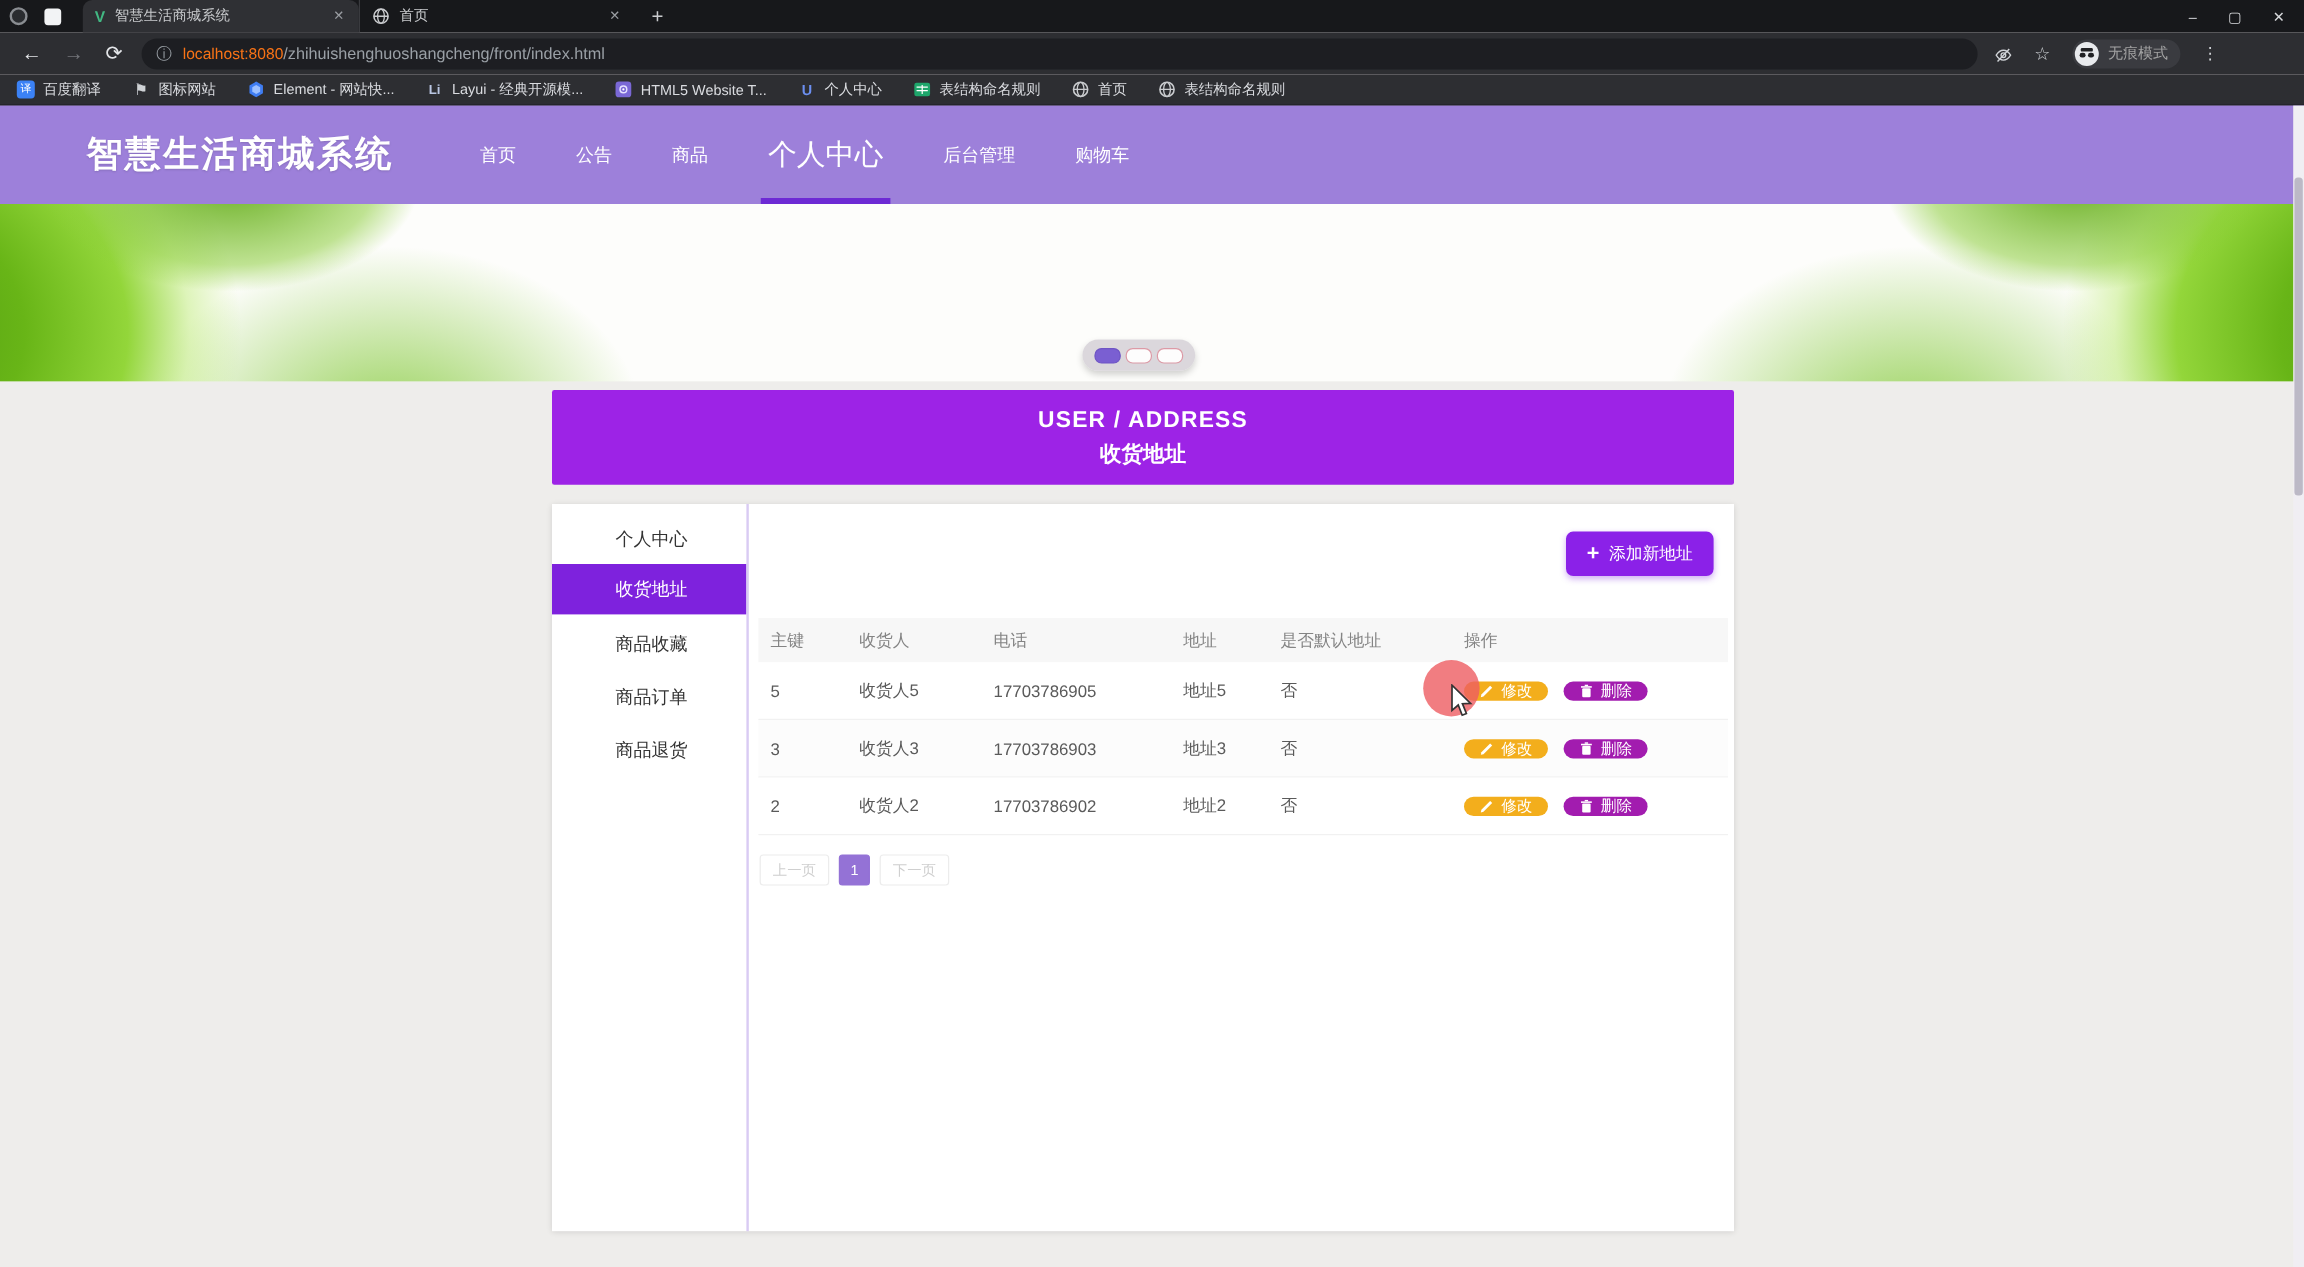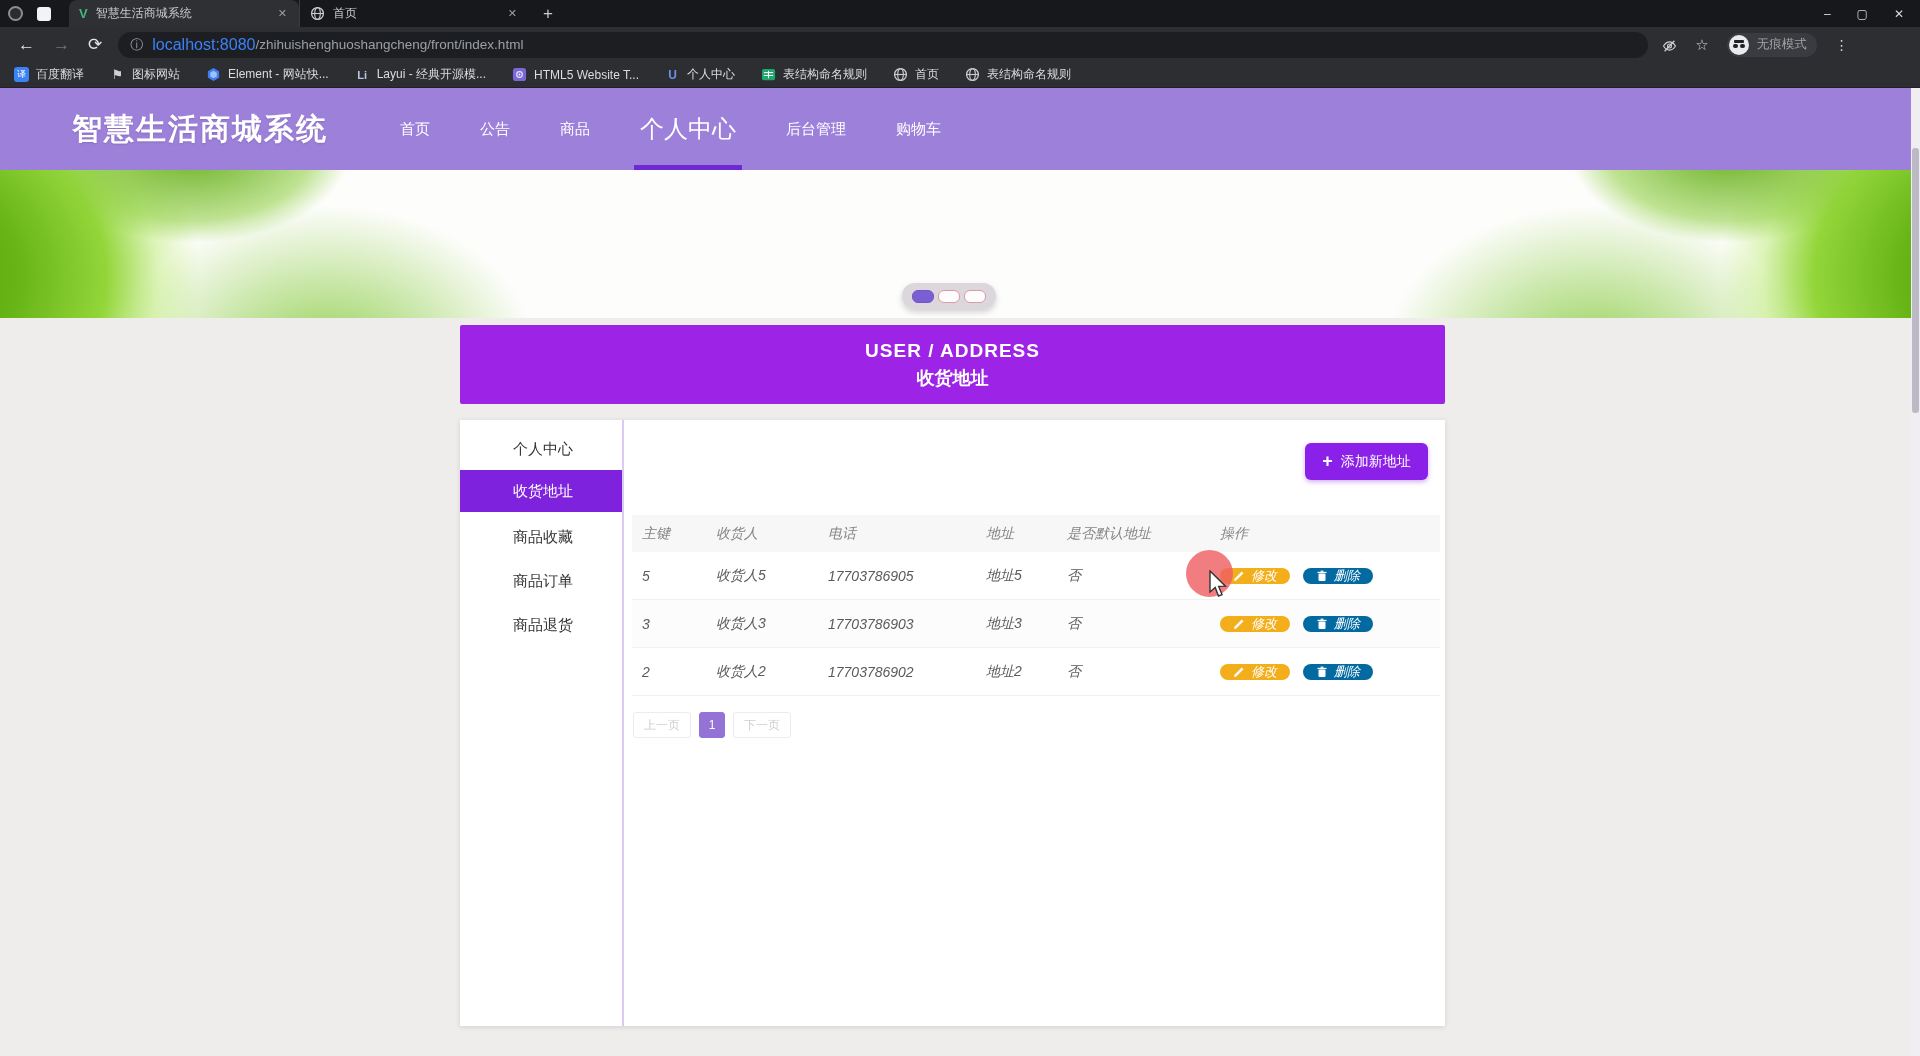--- a/index.html
+++ b/index.html
@@ -25,21 +25,21 @@
   .win-controls { margin-left:auto; display:flex; align-items:center; gap:26px; padding-right:16px;
                   color:#d8dadd; font-size:12px; }
 
   .toolbar { position:absolute; left:0; top:27px; width:1920px; height:35px; background:#2d2e32;
              display:flex; align-items:center; }
   .navbtn { color:#e3e5e8; font-size:17px; margin-left:18px; }
   .navbtn.dim { color:#74767b; }
   .urlbar { height:26px; flex:1; margin:0 14px 0 16px; background:#1d1e22; border-radius:13px;
             display:flex; align-items:center; padding:0 12px; max-width:1530px; }
   .urlbar .info { color:#9aa0a6; font-size:13px; margin-right:9px; }
-  .url-host { color:#3b82f6; font-size:16px; }
+  .url-host { color:#f97316; font-size:13px; }
   .url-path { color:#9aa0a6; font-size:13.5px; }
   .tool-icons { display:flex; align-items:center; gap:18px; padding-right:14px; color:#cfd2d6; }
   .star { font-size:15px; }
   .incog { display:flex; align-items:center; gap:8px; background:#3a3b40; border-radius:14px;
            padding:2px 10px 2px 2px; }
   .incog-circle { width:20px; height:20px; border-radius:50%; background:#e8eaed; position:relative; }
   .incog-circle::before { content:""; position:absolute; left:4px; top:9px; width:5px; height:4px;
            border-radius:2px; background:#202124; box-shadow:7px 0 0 #202124; }
   .incog-circle::after { content:""; position:absolute; left:5px; top:5px; width:10px; height:3px;
            border-radius:1px; background:#202124; }
@@ -100,30 +100,30 @@
                padding-left:53px; font-size:15px; color:#333; }
   .side-item.active { background:#7e22dd; color:#fff; height:42px; }
   .side-divider { position:absolute; left:162px; top:0; bottom:0; width:2px; background:#d9cbf3; }
 
   .add-btn { position:absolute; left:845px; top:23px; width:123px; height:37px; background:#8b21e8;
              border-radius:6px; color:#fff; font-size:14px; display:flex; align-items:center;
              justify-content:center; gap:8px; box-shadow:0 2px 5px rgba(120,30,220,.35); }
   .add-btn .plus { font-size:18px; font-weight:bold; }
 
   .tbl { position:absolute; left:172px; top:95px; width:808px; }
-  .trow { display:grid; grid-template-columns:74px 112px 158px 81px 153px 1fr; align-items:center;font-style:italic; }
+  .trow { display:grid; grid-template-columns:74px 112px 158px 81px 153px 1fr; align-items:center; }
   .thead { height:37px; background:#f7f7f7; color:#848484; font-size:14px; }
   .tdata { height:48px; border-bottom:1px solid #f1f1f1; color:#5a5a5a; font-size:14px; background:#fff; }
   .tdata:nth-child(odd) { background:#fcfcfc; }
   .tcell { padding-left:10px; }
   .ops { display:flex; gap:13px; align-items:center; }
   .pill-btn { height:16px; border-radius:15px; color:#fff; font-size:13px; display:inline-flex;
               align-items:center; gap:6px; padding:0 13px; }
   .edit-btn { background:#f3ae1c; }
-  .del-btn { background:#0369a1; }
+  .del-btn { background:#a21caf; }
 
   .pager { position:absolute; left:173px; top:292px; display:flex; gap:8px; align-items:center; }
   .pg { height:26px; border:1px solid #ececec; border-radius:3px; background:#fff; color:#cfcfcf;
         font-size:12px; display:inline-flex; align-items:center; padding:0 10px; }
   .pg.cur { width:26px; background:#9472d6; border-color:#9472d6; color:#fff; justify-content:center; padding:0; }
 
   .hl-circle { position:absolute; left:726px; top:130px; width:47px; height:47px; border-radius:50%;
                background:rgba(238,93,97,.8); }
   .cursor { position:absolute; left:747px; top:150px; }
 

